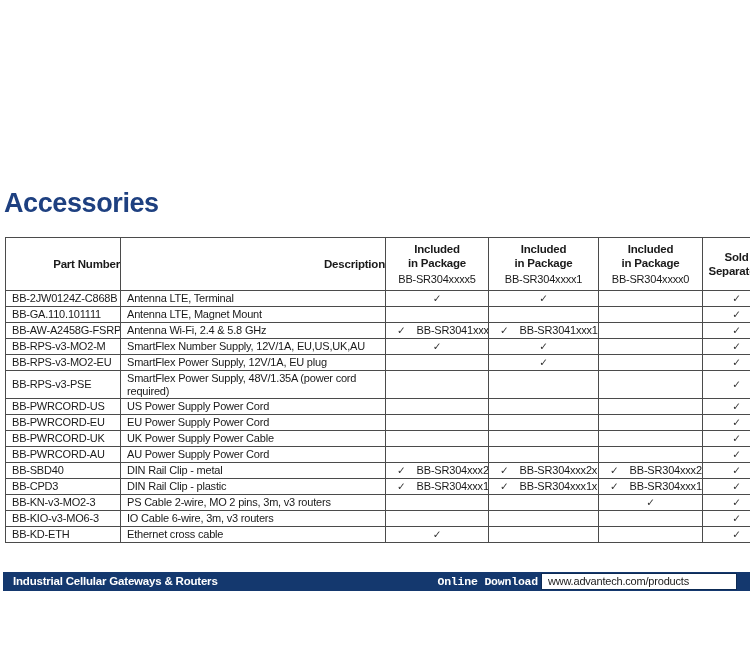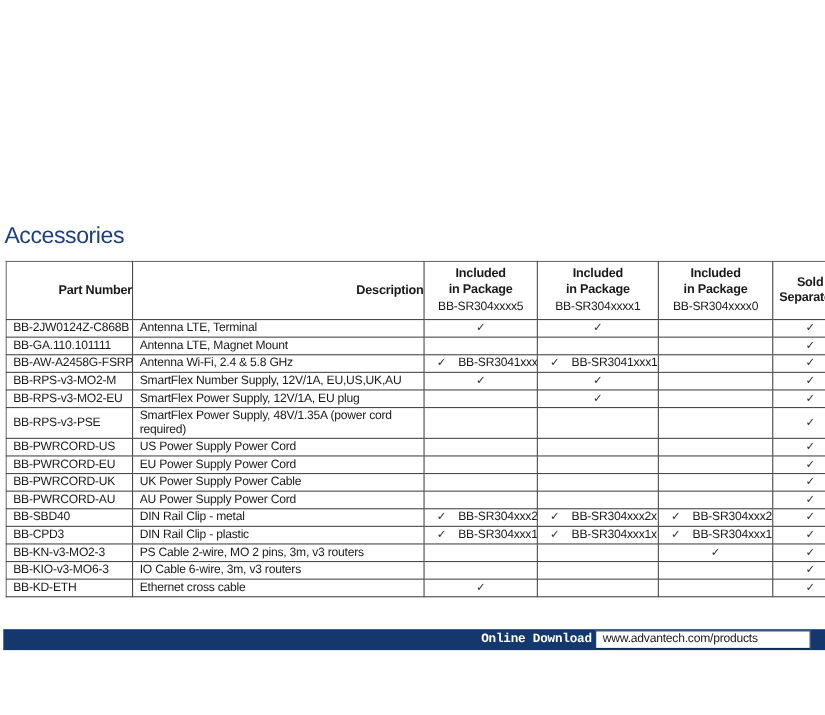--- a/index.html
+++ b/index.html
@@ -1,18 +1,18 @@
 <!DOCTYPE html>
 <html style="--heading: #1e4080; --bar: #14386e; --border: #4b4b4b; --text: #1a1a1a; --muted: #4f4f4f; --check: #333333; --url_box_bg: #ffffff;"><head>
 <meta charset="utf-8">
 <style>
   html,body{margin:0;padding:0;background:#fff;}
   .page{position:relative;width:750px;height:650px;background:#fff;overflow:hidden;
         font-family:"Liberation Sans","DejaVu Sans",sans-serif;color:var(--text,#1a1a1a);}
-  .heading{position:absolute;left:4px;top:203px;margin:0;font-size:21px;font-weight:400;
+  .heading{position:absolute;left:4px;top:188px;margin:0;font-size:27px;font-weight:700;
            letter-spacing:-0.4px;color:var(--heading,#1e4080);}
   .table-clip{position:absolute;left:5px;top:237px;width:745px;height:309px;overflow:hidden;}
   table{border-collapse:collapse;table-layout:fixed;width:765px;}
   th,td{border:1px solid var(--border,#4b4b4b);overflow:hidden;white-space:nowrap;}
   thead tr{height:53px;}
   th{font-size:11.5px;font-weight:bold;letter-spacing:-0.2px;vertical-align:middle;padding:0;}
   th.left{text-align:right;padding-left:6px;}
   th.pkg{text-align:center;}
   th .b{display:block;line-height:14px;}
   th .m{display:block;line-height:14px;font-weight:normal;font-size:11px;margin-top:2px;}
@@ -198,17 +198,18 @@
             <td></td>
             <td></td>
             <td class="ck"><span class="check">✓</span></td>
           </tr>
         </tbody>
     </table>
   </div>
 
 
   <div class="bar">
+    <span class="bar-title">Industrial Cellular Gateways &amp; Routers</span>
     <span class="bar-download">Online Download</span>
     <span class="url-box">www.advantech.com/products</span>
   </div>
 
 </div>
 
 </body></html>

